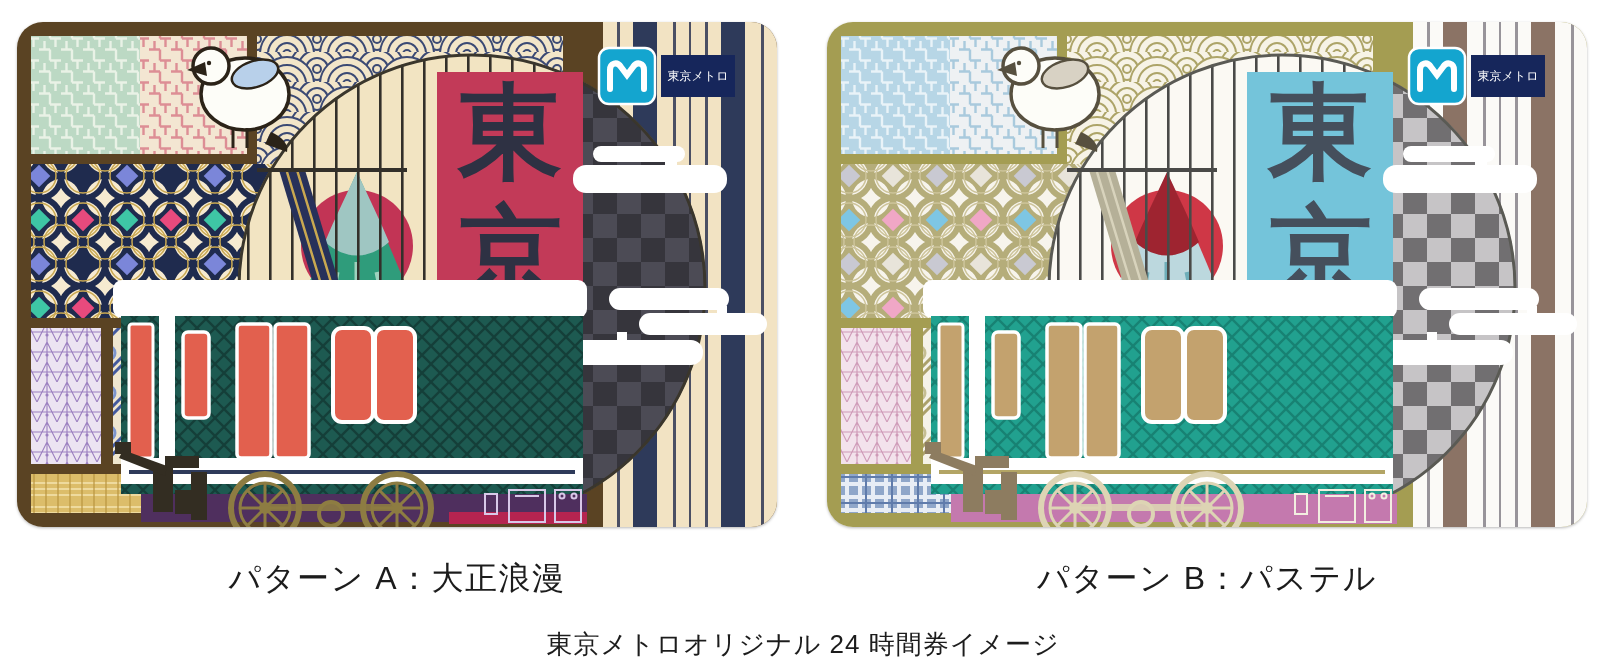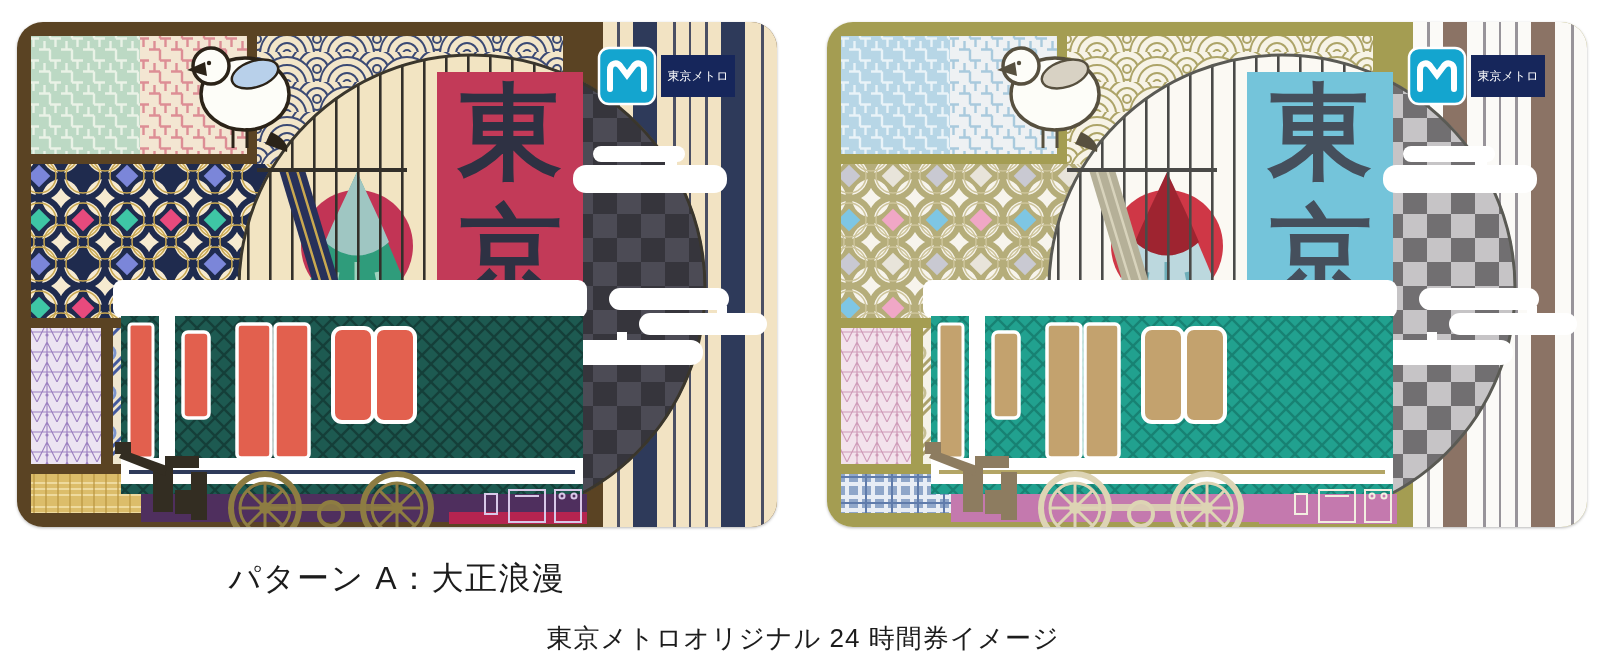--- a/index.html
+++ b/index.html
@@ -3,21 +3,21 @@
 <meta charset="utf-8">
 <style>
   html,body{margin:0;padding:0;background:#ffffff;}
   body{width:1606px;height:672px;font-family:"Liberation Sans",sans-serif;color:#1c1c1c;overflow:hidden;}
   .page{position:relative;width:1606px;height:672px;}
   .cards-row{display:flex;gap:50px;padding:22px 0 0 17px;}
   .card-figure{margin:0;width:760px;display:flex;flex-direction:column;align-items:center;}
   .card{width:760px;height:505px;border-radius:26px;box-shadow:0 1px 3px rgba(0,0,0,.28);}
   .card svg{display:block;width:760px;height:505px;}
   figcaption{margin-top:30px;font-size:32px;letter-spacing:1.5px;color:#1c1c1c;white-space:nowrap;}
-  .footer-caption{text-align:center;margin-top:20px;font-size:26px;letter-spacing:1px;color:#1c1c1c;}
+  .footer-caption{text-align:center;margin-top:26px;font-size:26px;letter-spacing:1px;color:#1c1c1c;}
   svg text{font-family:"Liberation Sans",sans-serif;}
 </style>
 </head>
 <body>
 
 <div class="page">
   <div class="cards-row">
 
     <figure class="card-figure">
       <div class="card" style="--frame: #5a4323; --saya_bg: #bcd9c4; --saya_fg: #e9f2e6; --saya_bg2: #f3e6d2; --saya_fg2: #dd8e95; --wave_bg: #f3e6c9; --wave_fg: #3c4a74; --shippo_bg: #f6ead0; --shippo_ring: #1f2b4e; --shippo_gold: #c9a851; --sh_d1: #3ec6a5; --sh_d2: #e84a7d; --sh_d3: #7b86d9; --sh_d4: #1f2b4e; --asa_bg: #ece4f2; --asa_fg: #9b7fc0; --p2_bg: #efe6cf; --p2_fg: #43599e; --p2_fg2: #7d95cc; --p4_bg: #dcbd6a; --p4_fg: #eeda9e; --p4_dark: #b9953f; --stripe_bg: #f2e3c3; --stripe_a: #2e3a5a; --stripe_b: #4b4f63; --scene_bg: #f2e4c2; --lattice: #33302a; --circle_edge: #3a362c; --check_a: #36353c; --check_b: #4c4b55; --sun: #c23455; --fuji_body: #2f9c7b; --fuji_cap: #9fc6c2; --fuji_streak: #c5e4d4; --panel: #c23a58; --panel_text: #2e3143; --cloud: #ffffff; --train_body: #1d5a51; --train_body2: #143f39; --door: #e2604e; --pinline: #2e3a5a; --under: #4f2f5e; --wheel: #8d7c42; --boxline: #d8c8e8; --accent2: #b52450; --equip: #332d22; --bird_line: #2b2318; --bird_wing: #b8d0ea; --bird_body: #fdfdf8; --logo_cyan: #14a5cf; --logo_navy: #16265b; --beam: #27315a; --beam2: #c9a851;">
@@ -433,17 +433,18 @@
             </g>
             <g transform="translate(582,26)">
               <rect x="0" y="0" width="56" height="56" rx="10" fill="var(--logo_cyan)" stroke="#ffffff" stroke-width="2.5"></rect>
               <path d="M11 41V22c0-7 7-9 11-3l6 8 6-8c4-6 11-4 11 3v19" fill="none" stroke="#ffffff" stroke-width="6" stroke-linecap="round"></path>
               <rect x="62" y="7" width="74" height="42" fill="var(--logo_navy)"></rect>
               <text x="99" y="32" font-size="12" text-anchor="middle" fill="#ffffff">東京メトロ</text>
             </g>
           </g>
         </svg>
       </div>
+      <figcaption>パターン B：パステル</figcaption>
     </figure>
 
   </div>
   <div class="footer-caption">東京メトロオリジナル 24 時間券イメージ</div>
 </div>
 
 </body></html>

